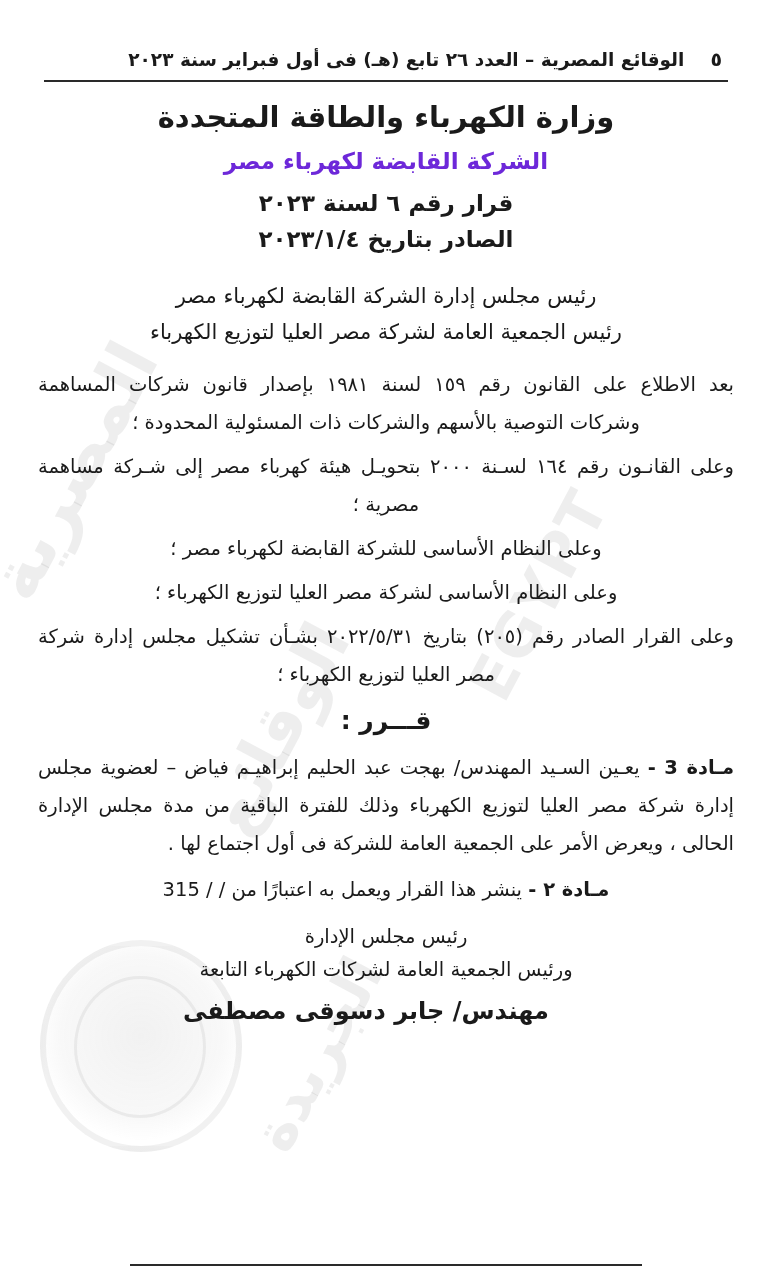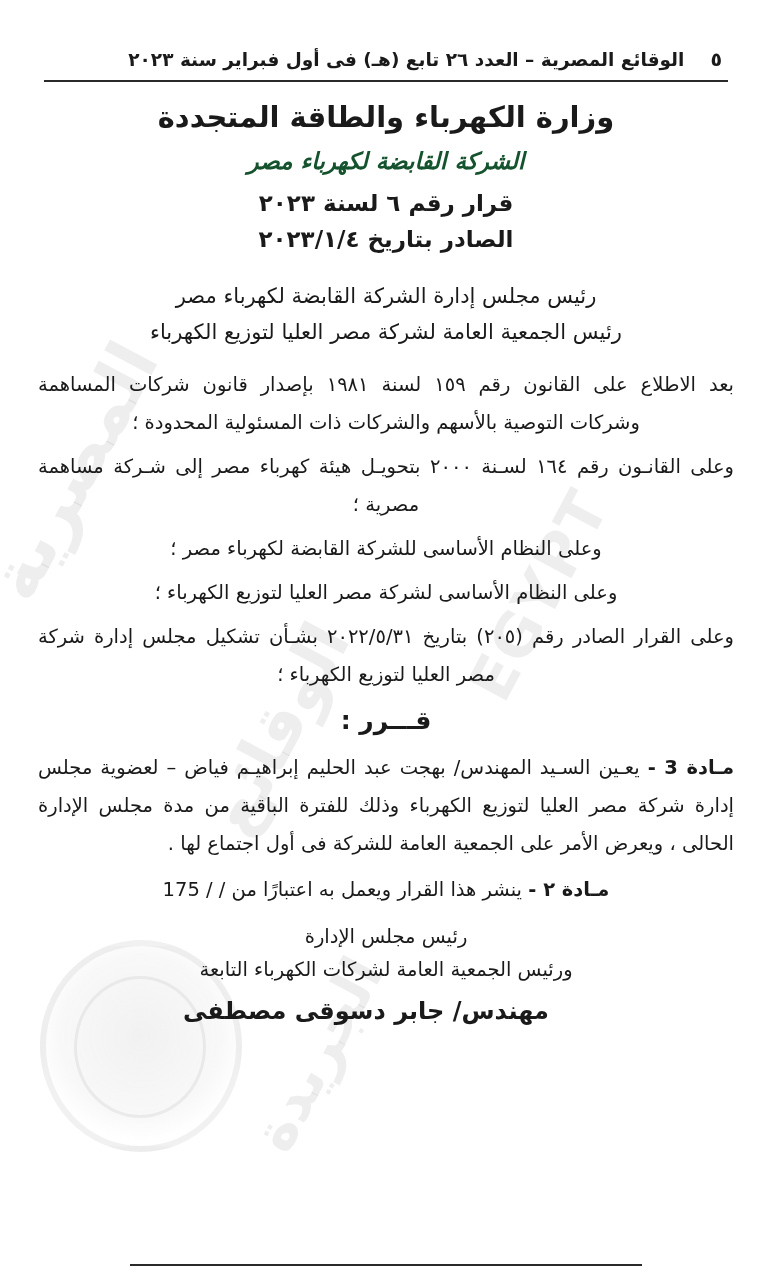--- a/index.html
+++ b/index.html
@@ -101,22 +101,21 @@
   .t-main {
     font-size: 29px;
     font-weight: bold;
     margin: 16px 0 14px 0;
     letter-spacing: 0px;
   }
   .t-sub {
     font-size: 23px;
     font-weight: bold;
     margin: 0 0 16px 0;
-    color: #14532d;
-    font-style: italic;
+    color: #6d28d9;
   }
   .t-decree {
     font-size: 23px;
     font-weight: bold;
     margin: 13px 0 10px 0;
   }
   .t-date {
     font-size: 23px;
     font-weight: bold;
     margin: 0 0 32px 0;
@@ -227,21 +226,21 @@
 
   <div class="qarrar">قـــرر :</div>
 
   <p class="article">
     <b>مـادة 3 -</b>
     <span>يعـين السـيد المهندس/ بهجت عبد الحليم إبراهيـم فياض – لعضوية مجلس إدارة شركة مصر العليا لتوزيع الكهرباء وذلك للفترة الباقية من مدة مجلس الإدارة الحالى ، ويعرض الأمر على الجمعية العامة للشركة فى أول اجتماع لها .</span>
   </p>
 
   <p class="article art-2">
     <b>مـادة ٢ -</b>
-    <span>ينشر هذا القرار ويعمل به اعتبارًا من    /    /    175</span>
+    <span>ينشر هذا القرار ويعمل به اعتبارًا من    /    /    315</span>
   </p>
 
   <div class="sign-block">
     <div class="sign-line">رئيس مجلس الإدارة</div>
     <div class="sign-line">ورئيس الجمعية العامة لشركات الكهرباء التابعة</div>
     <div class="sign-name">مهندس/ جابر دسوقى مصطفى</div>
   </div>
 
   <div class="footer-rule"></div>
 </div>

